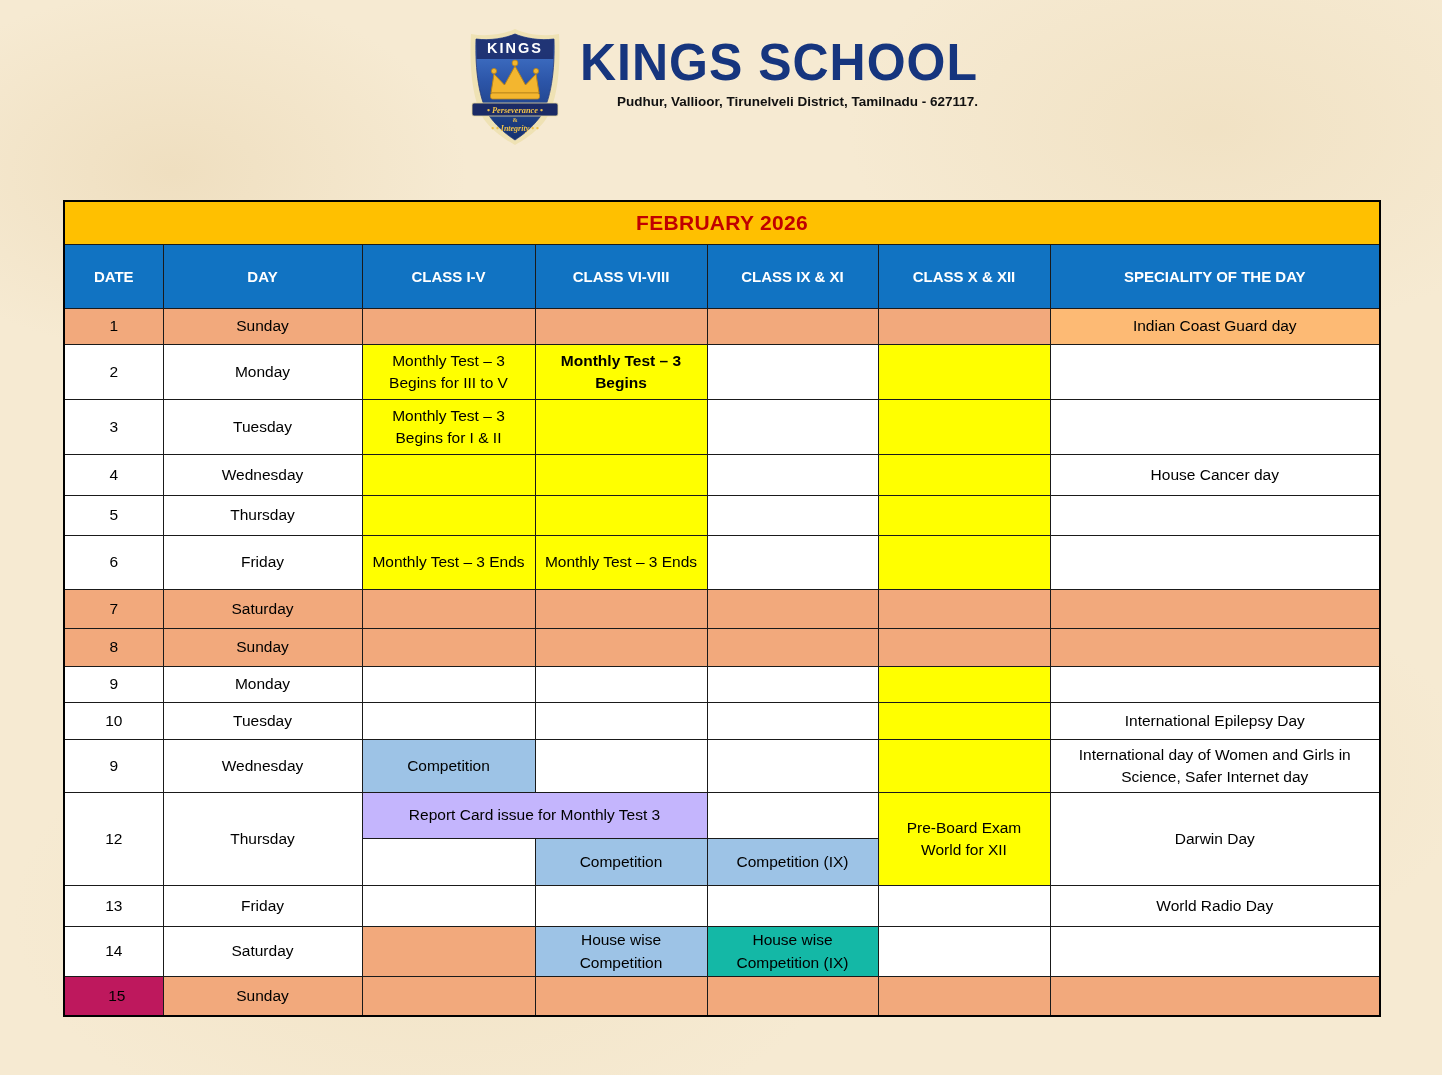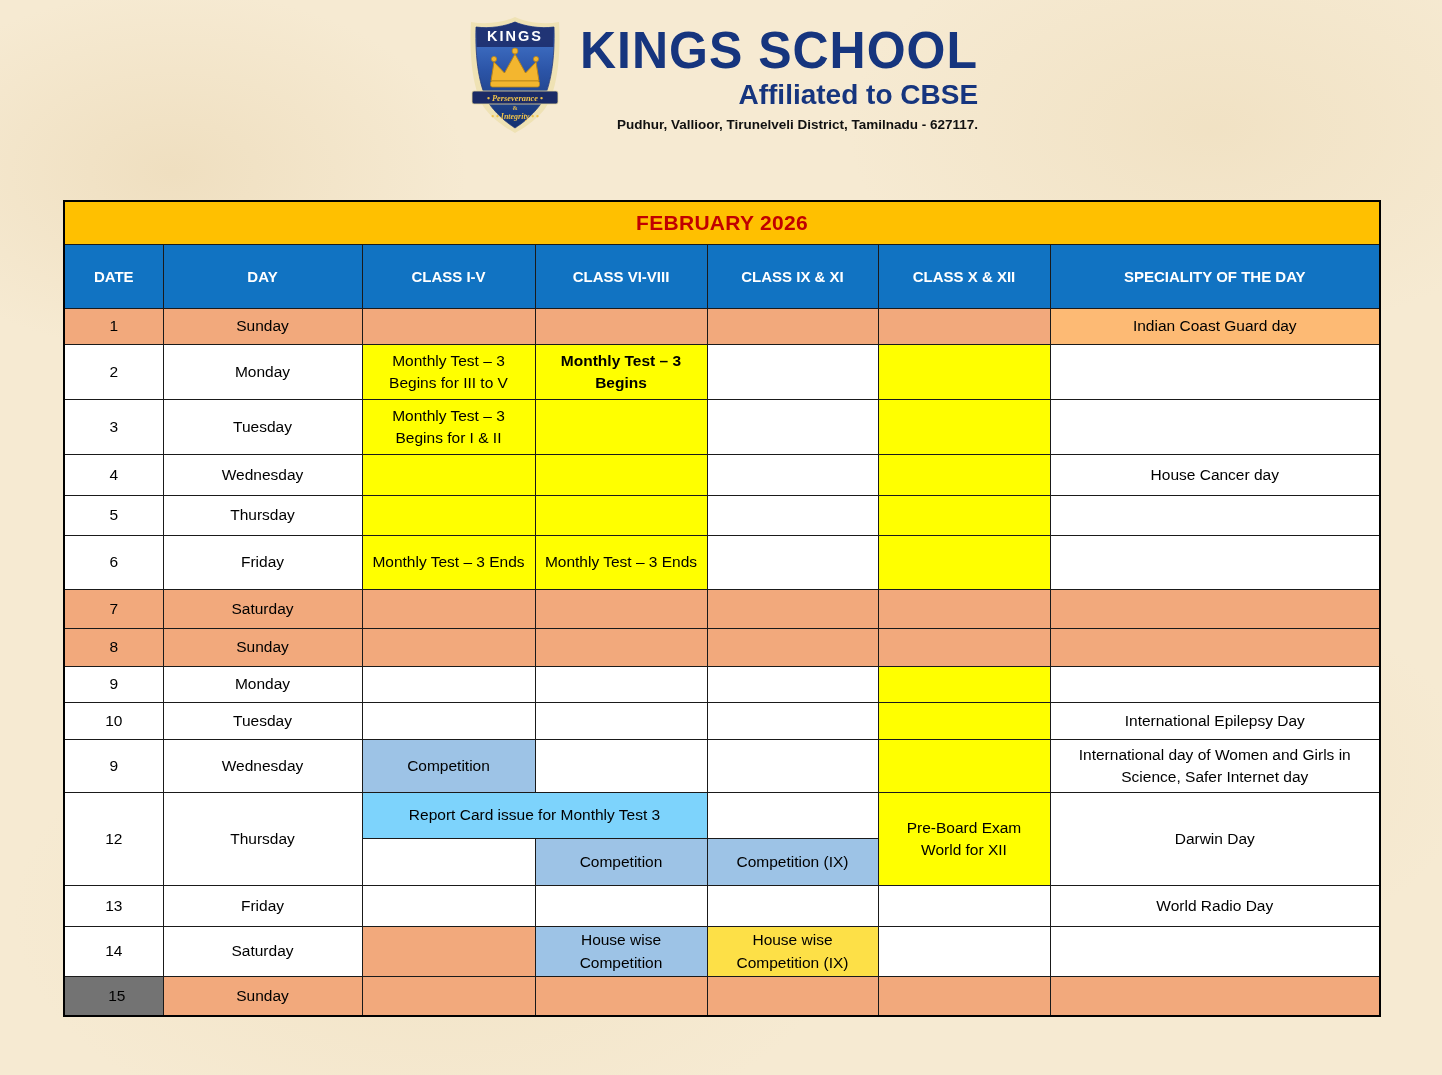--- a/index.html
+++ b/index.html
@@ -14,21 +14,21 @@
     background-color:#f6ead2;
     background-image:
       radial-gradient(ellipse 420px 260px at 12% 16%, rgba(226,202,158,.35), transparent 70%),
       radial-gradient(ellipse 520px 300px at 84% 12%, rgba(229,207,164,.30), transparent 70%),
       radial-gradient(ellipse 600px 340px at 30% 85%, rgba(231,210,168,.28), transparent 70%),
       radial-gradient(ellipse 500px 280px at 78% 72%, rgba(231,210,168,.28), transparent 70%);
   }
 
   
   .school-header{
-    position:absolute;top:16px;left:0;width:100%;
+    position:absolute;top:28px;left:0;width:100%;
     display:flex;justify-content:center;align-items:flex-start;gap:14px;
   }
   .logo-wrap{flex:0 0 auto;}
   .school-text{text-align:right;padding-top:10px;}
   .school-name{
     font-size:50px;font-weight:bold;letter-spacing:1px;line-height:1;
     color:var(--c-brand_navy,#16357E);
     transform:scaleY(1.02);
   }
   .school-affiliation{
@@ -103,21 +103,20 @@
           <rect x="25.5" y="65" width="49" height="6" rx="2" fill="#f3b62f" stroke="#b9851a" stroke-width="0.8"></rect>
         </g>
         <rect x="7" y="75" width="86" height="13" rx="2" fill="#1b2b66" stroke="#e8d9a0" stroke-width="0.8"></rect>
         <text x="50" y="84.5" text-anchor="middle" font-size="8.4" font-style="italic" font-weight="bold" fill="#f0c24a" font-family="Liberation Serif, serif">• Perseverance •</text>
         <text x="50" y="93.5" text-anchor="middle" font-size="6.2" font-weight="bold" fill="#f0c24a" font-family="Liberation Serif, serif">&amp;</text>
         <text x="50" y="102.5" text-anchor="middle" font-size="8" font-style="italic" font-weight="bold" fill="#f0c24a" font-family="Liberation Serif, serif">• • Integrity • •</text>
       </svg>
     </div>
     <div class="school-text">
       <div class="school-name">KINGS SCHOOL</div>
-      <div class="school-affiliation">Affiliated to CBSE</div>
       <div class="school-address">Pudhur, Vallioor, Tirunelveli District, Tamilnadu - 627117.</div>
     </div>
   </header>
 
   <table class="calendar">
     <colgroup>
       <col class="c1">
         <col class="c2">
         <col class="c3">
         <col class="c4">
@@ -235,21 +234,21 @@
           <td>Wednesday</td>
           <td style="background: rgb(157, 195, 230);">Competition</td>
           <td></td>
           <td></td>
           <td style="background: rgb(255, 255, 0);"></td>
           <td>International day of Women and Girls in Science, Safer Internet day</td>
         </tr>
         <tr style="height: 46px;">
           <td rowspan="2">12</td>
           <td rowspan="2">Thursday</td>
-          <td colspan="2" style="background: #7dd3fc;">Report Card issue for Monthly Test 3</td>
+          <td colspan="2" style="background: #c4b5fd;">Report Card issue for Monthly Test 3</td>
           <td></td>
           <td rowspan="2" style="background: rgb(255, 255, 0);">Pre-Board Exam World for XII</td>
           <td rowspan="2">Darwin Day</td>
         </tr>
         <tr style="height: 47px;">
           <td></td>
           <td style="background: rgb(157, 195, 230);">Competition</td>
           <td style="background: rgb(157, 195, 230);">Competition (IX)</td>
         </tr>
         <tr style="height: 41px;">
@@ -259,26 +258,26 @@
           <td></td>
           <td></td>
           <td></td>
           <td>World Radio Day</td>
         </tr>
         <tr style="height: 50px;">
           <td>14</td>
           <td>Saturday</td>
           <td style="background: rgb(242, 169, 124);"></td>
           <td style="background: rgb(157, 195, 230);">House wise Competition</td>
-          <td style="background: #fde047;">House wise Competition (IX)</td>
+          <td style="background: #14b8a6;">House wise Competition (IX)</td>
           <td></td>
           <td></td>
         </tr>
         <tr style="height: 39px;">
-          <td style="background: #737373; padding-left: 12px;">15</td>
+          <td style="background: #be185d; padding-left: 12px;">15</td>
           <td style="background: rgb(242, 169, 124);">Sunday</td>
           <td style="background: rgb(242, 169, 124);"></td>
           <td style="background: rgb(242, 169, 124);"></td>
           <td style="background: rgb(242, 169, 124);"></td>
           <td style="background: rgb(242, 169, 124);"></td>
           <td style="background: rgb(242, 169, 124);"></td>
         </tr>
       </tbody>
   </table>
 

